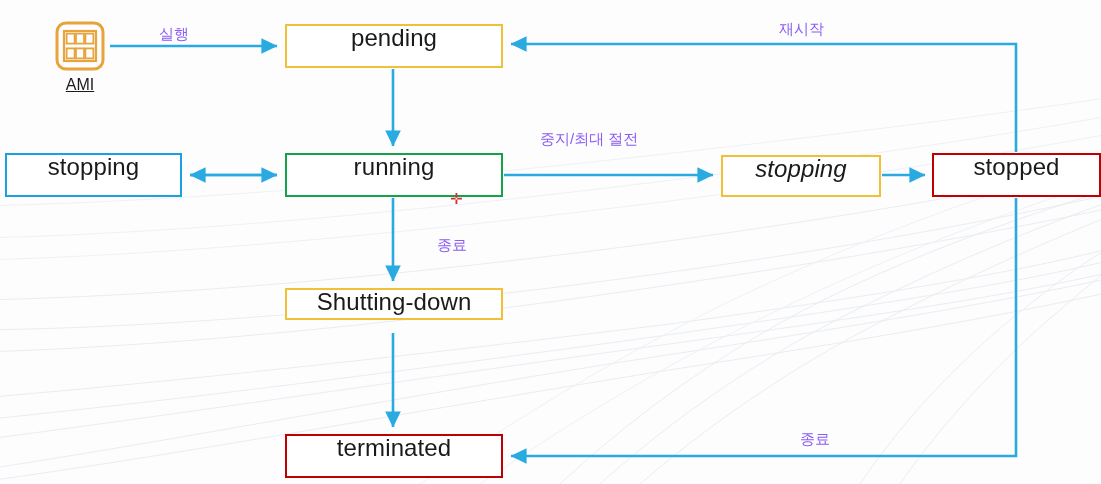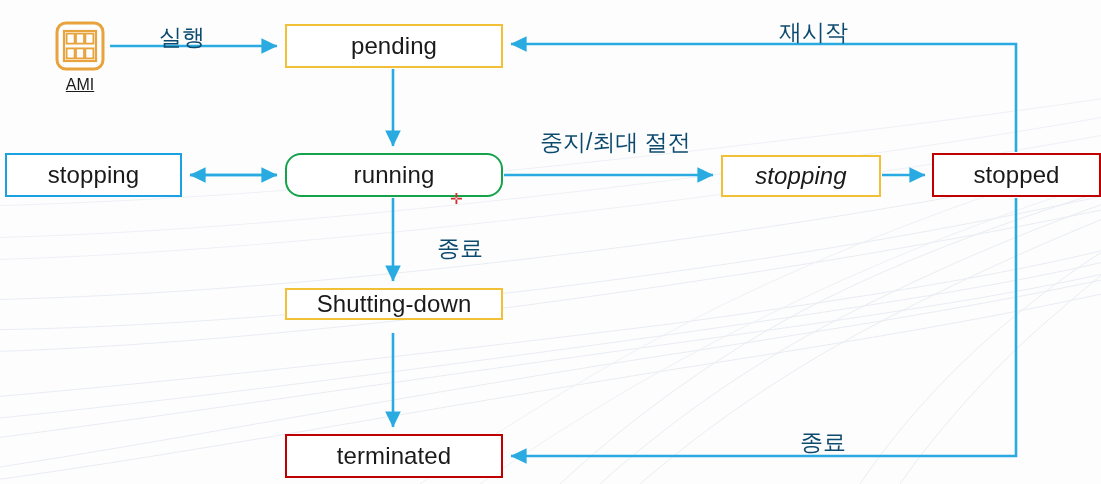--- a/index.html
+++ b/index.html
@@ -24,32 +24,31 @@
     position: absolute;
     inset: 0;
   }
   .node {
     position: absolute;
     box-sizing: border-box;
     background: #ffffff;
     border-style: solid;
     border-width: 2.5px;
     display: flex;
-    align-items: center;
     justify-content: center;
     color: #1a1a1a;
     font-size: 24px;
     line-height: 1;
     letter-spacing: 0.1px;
     white-space: nowrap;
   }
   .edge-label {
     position: absolute;
-    color: #0c4a6e;
-    font-size: 23px;
+    color: #8b5cf6;
+    font-size: 15px;
     line-height: 1;
     white-space: nowrap;
     background: transparent;
   }
   .ami-wrap {
     position: absolute;
     left: 54px;
     top: 20px;
     width: 56px;
     height: 80px;
@@ -151,21 +150,21 @@
     </svg>
     <div class="ami-label">AMI</div>
   </div>
 
   <div class="node" id="node-pending" style="left: 285px; top: 24px; width: 218px; height: 44px; border-color: rgb(242, 192, 55);">
     <span>pending</span>
   </div>
   <div class="node" id="node-rebooting" style="left: 5px; top: 153px; width: 177px; height: 44px; border-color: rgb(27, 161, 226);">
     <span>stopping</span>
   </div>
-  <div class="node" id="node-running" style="left: 285px; top: 153px; width: 218px; height: 44px; border-color: rgb(20, 163, 74); border-radius: 16px;">
+  <div class="node" id="node-running" style="left: 285px; top: 153px; width: 218px; height: 44px; border-color: rgb(20, 163, 74);">
     <span>running</span>
   </div>
   <div class="node" id="node-stopping" style="left: 721px; top: 155px; width: 160px; height: 42px; border-color: rgb(242, 192, 55); font-style: italic;">
     <span>stopping</span>
   </div>
   <div class="node" id="node-stopped" style="left: 932px; top: 153px; width: 169px; height: 44px; border-color: rgb(192, 0, 0);">
     <span>stopped</span>
   </div>
   <div class="node" id="node-shutting-down" style="left: 285px; top: 288px; width: 218px; height: 32px; border-color: rgb(242, 192, 55);">
     <span>Shutting-down</span>

